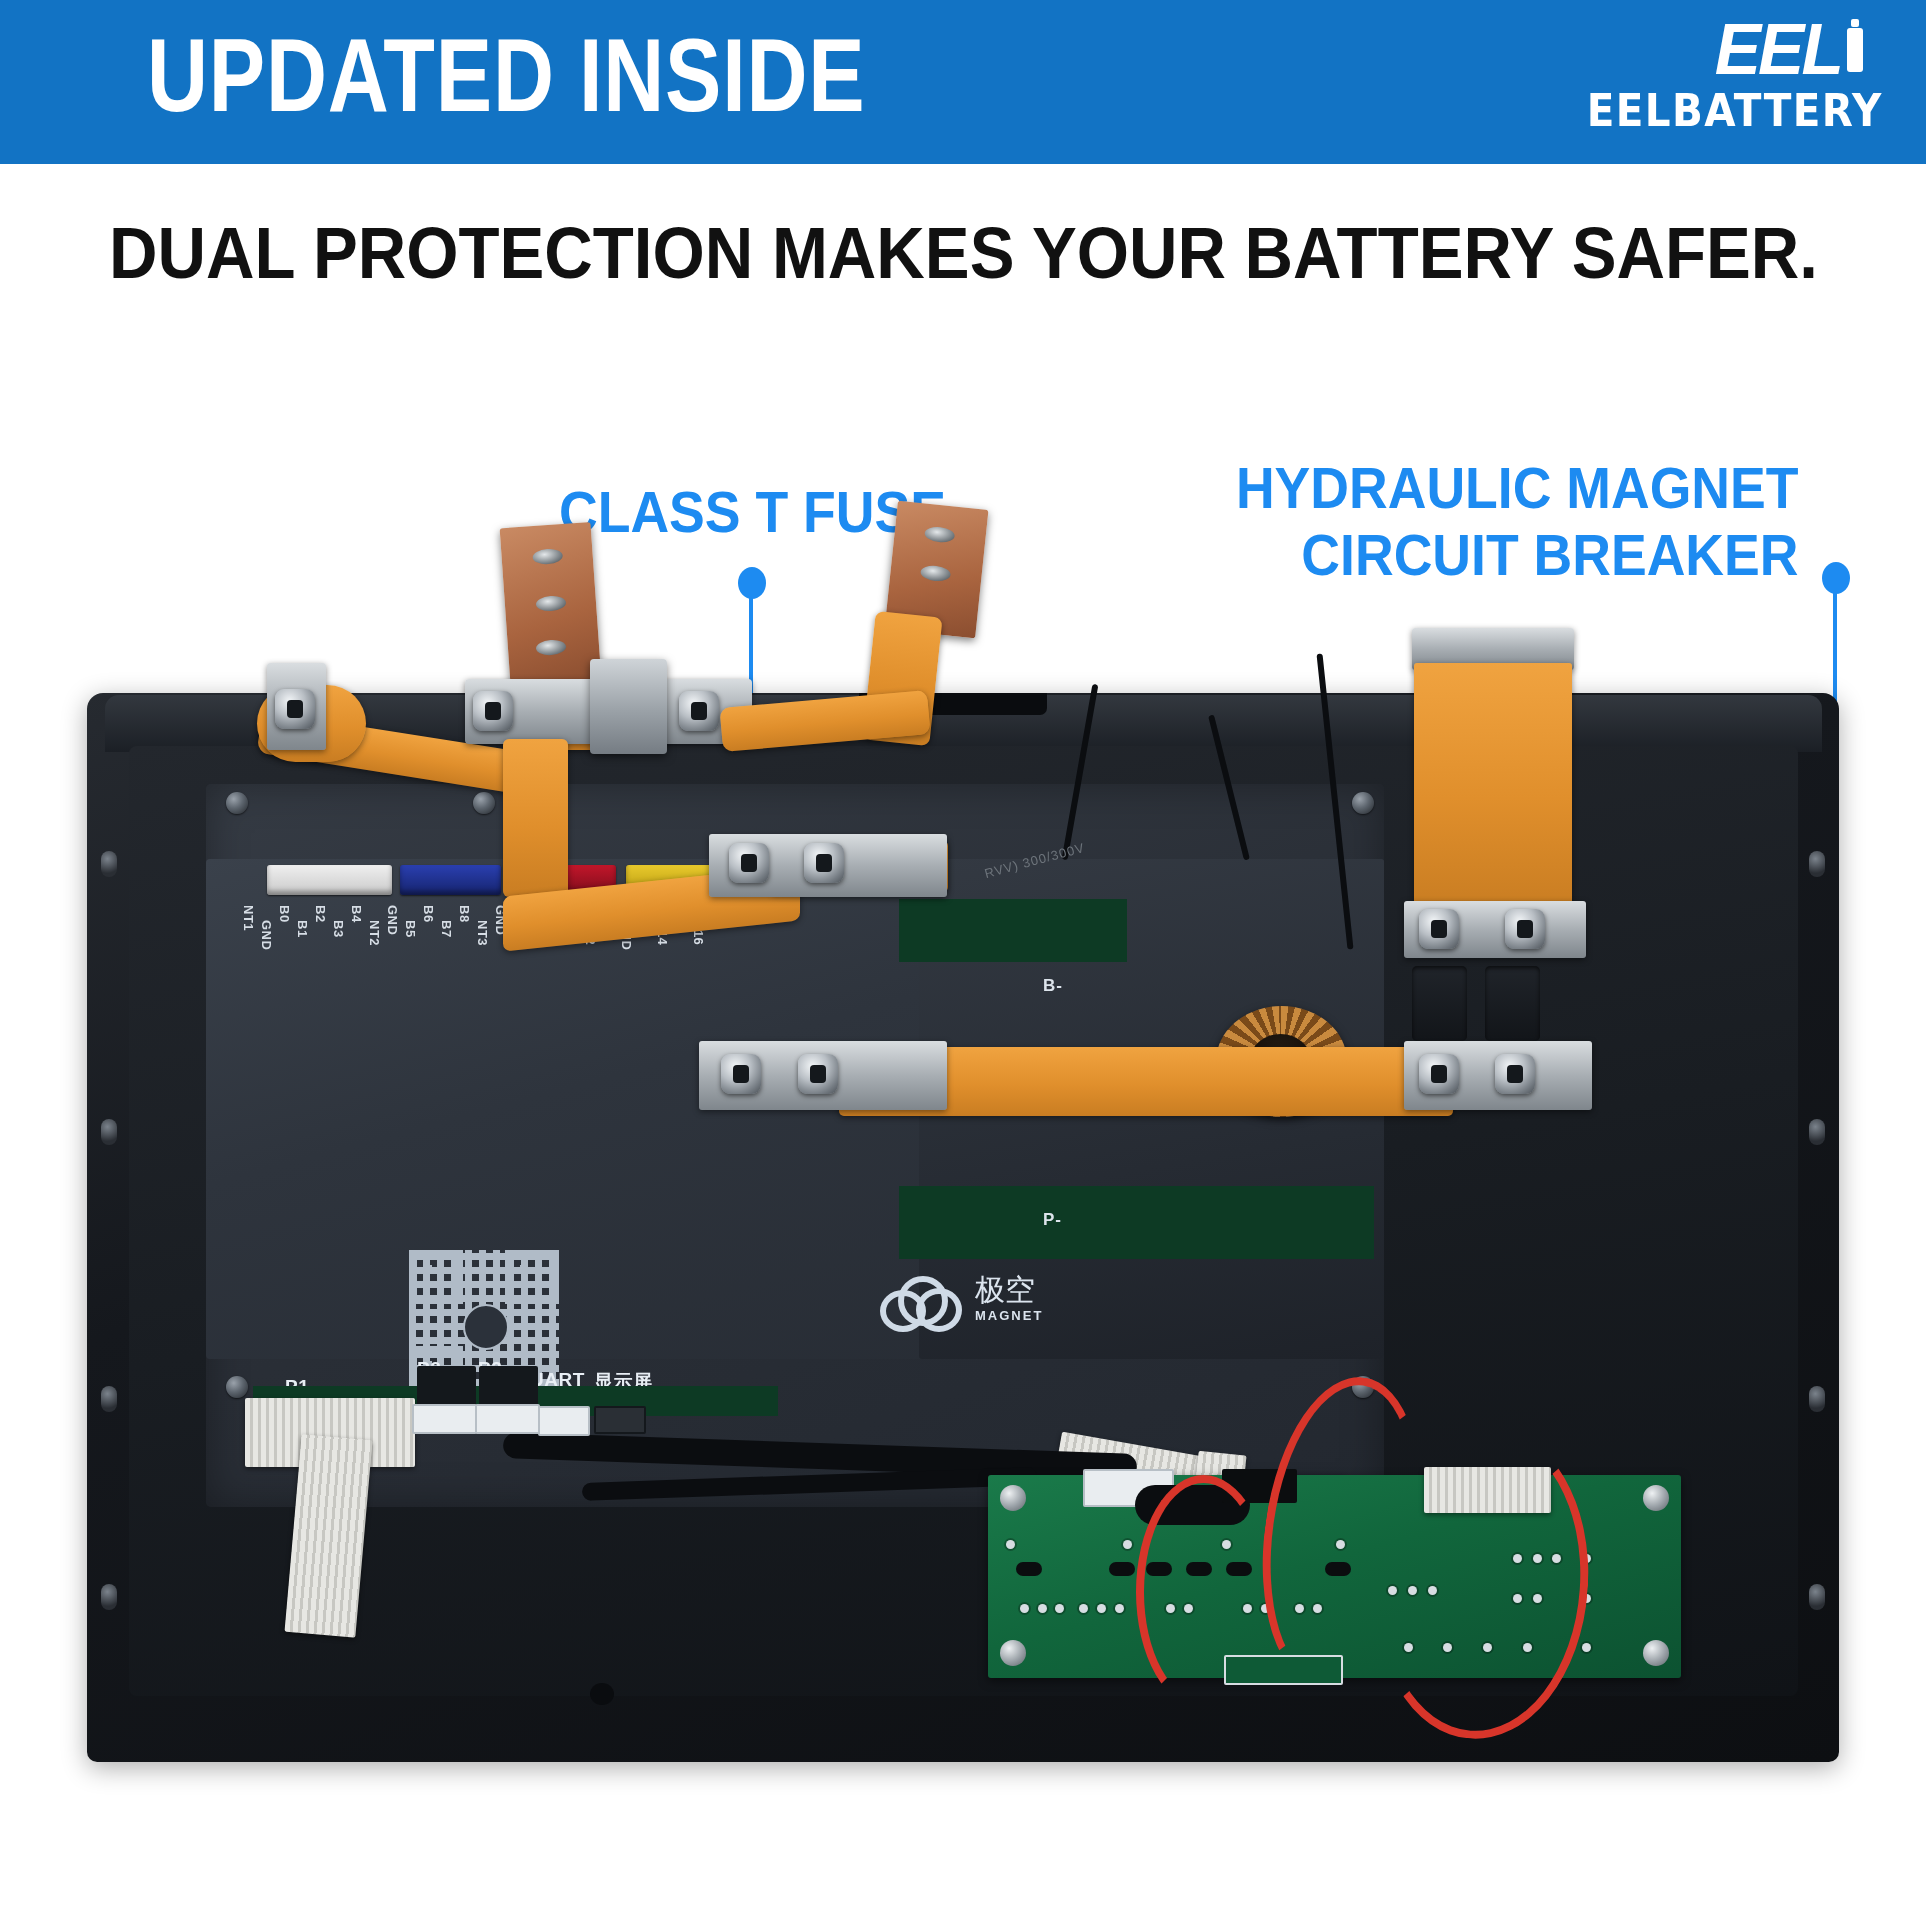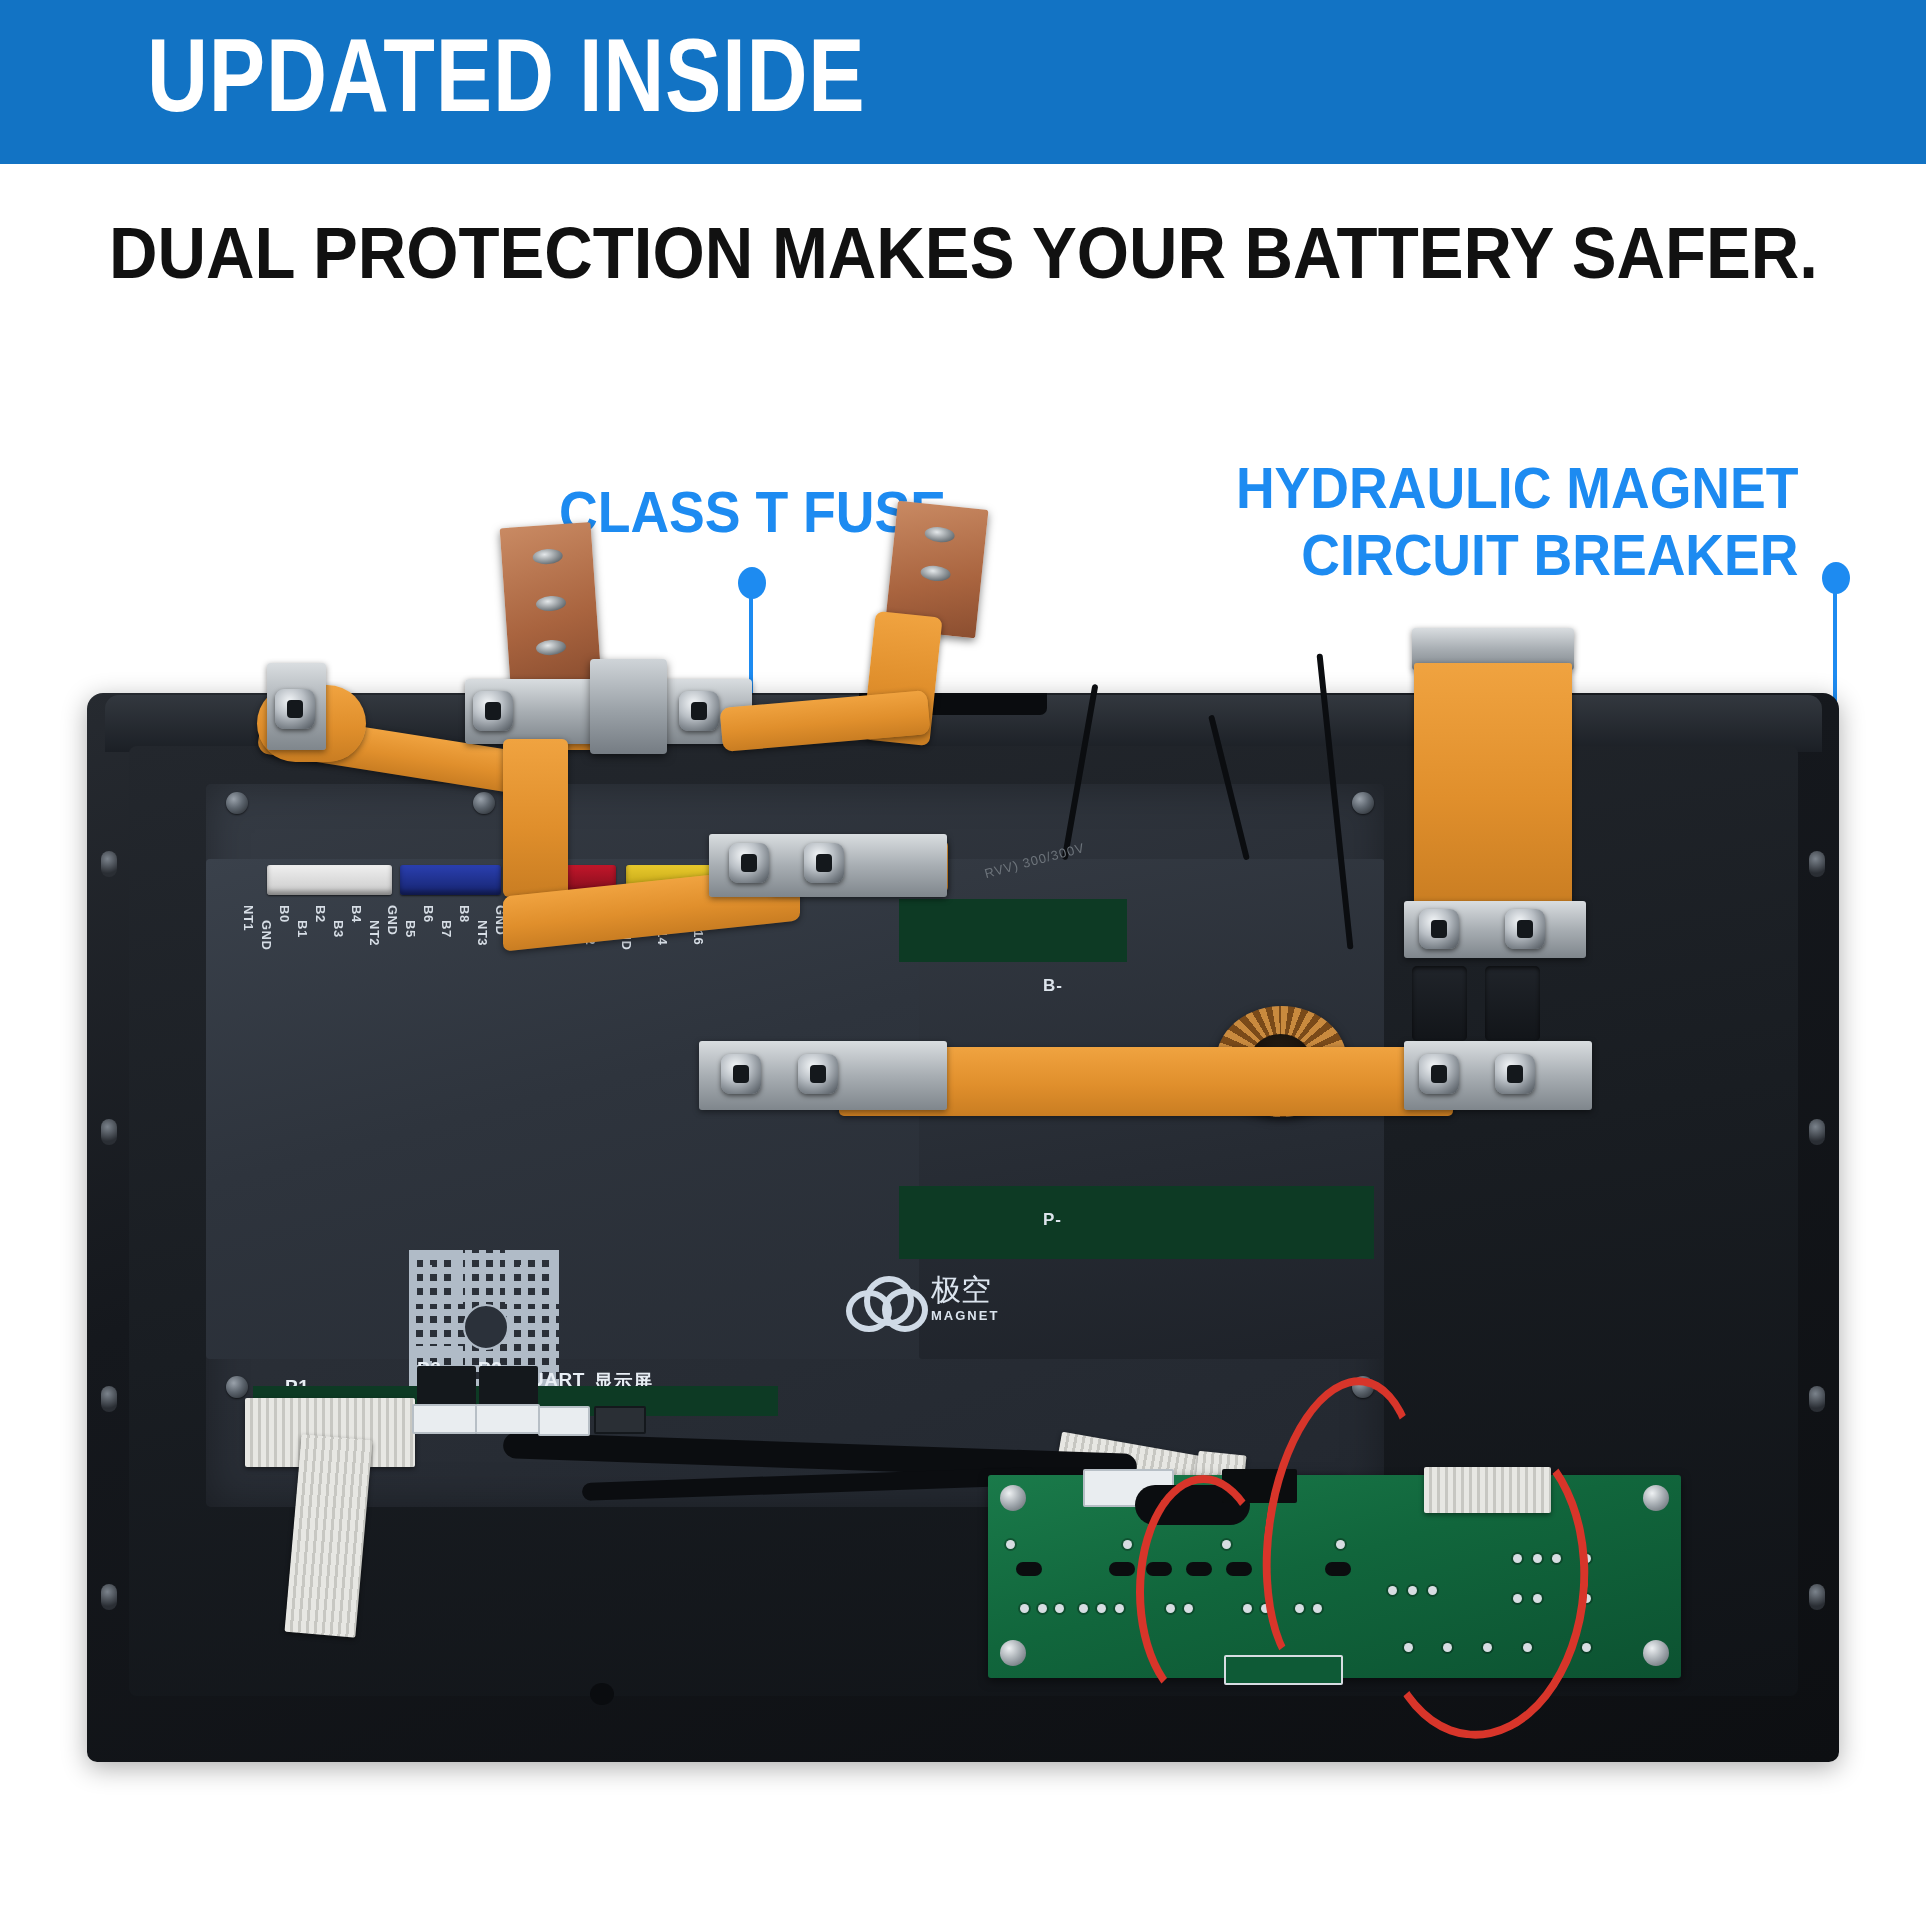--- a/index.html
+++ b/index.html
@@ -292,24 +292,24 @@
     text-align: center;
     font-size: 15px;
     font-weight: 700;
     color: #cfd8e2;
     letter-spacing: 0.4px;
   }
 
   
   .jikong {
     position: absolute;
-    left: 640px; top: 416px;
+    left: 674px; top: 416px;
     display: flex;
     align-items: center;
-    gap: 12px;
+    gap: 22px;
   }
   .cloud-icon { position: relative; width: 73px; height: 46px; }
   .cloud-icon .c1, .cloud-icon .c2, .cloud-icon .c3 {
     position: absolute; border-radius: 50%;
     border: 6px solid #cfdae6; background: transparent;
   }
   .cloud-icon .c1 { left: 0;  top: 14px; width: 34px; height: 30px; }
   .cloud-icon .c2 { left: 18px; top: 0;  width: 38px; height: 38px; }
   .cloud-icon .c3 { left: 36px; top: 12px; width: 34px; height: 32px; }
   .jikong-cn {
@@ -473,20 +473,28 @@
   }
 </style>
 </head>
 <body>
 
 <div id="page">
 
   <div class="header-bar">
     <div class="header-title">UPDATED INSIDE</div>
 
+    <div class="logo-block">
+      <div class="logo-mark">
+        <span class="logo-eel">EEL</span>
+        <span class="logo-batt-tip"></span>
+        <span class="logo-batt-nub"></span>
+      </div>
+      <div class="logo-word">EELBATTERY</div>
+    </div>
   </div>
 
   <div class="subtitle">DUAL PROTECTION MAKES YOUR BATTERY SAFER.</div>
 
   <div class="callout-label" id="callout-fuse-label">CLASS T FUSE</div>
   <div class="callout-dot" style="left:738px; top:567px;"></div>
   <div class="callout-line" style="left:749px; top:594px; width:4px; height:228px;"></div>
 
   <div id="callout-breaker-label" class="callout-label">
     <div>HYDRAULIC MAGNET</div>

